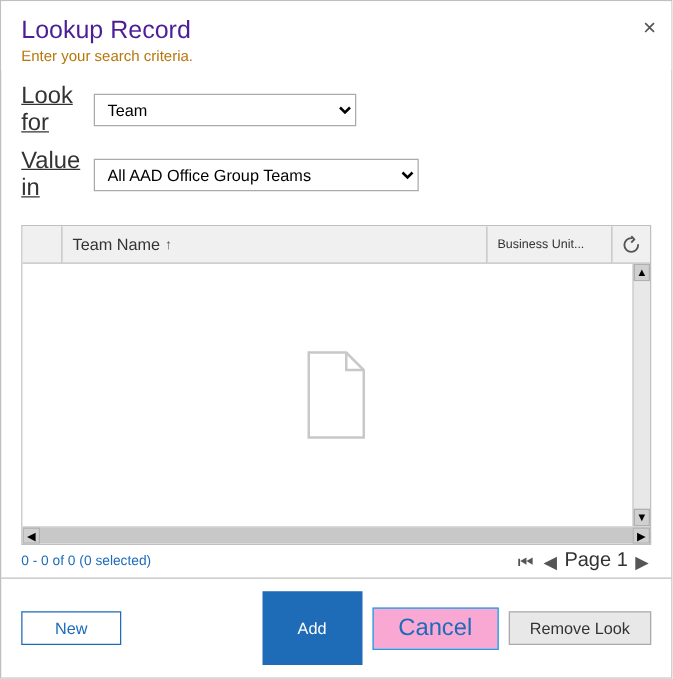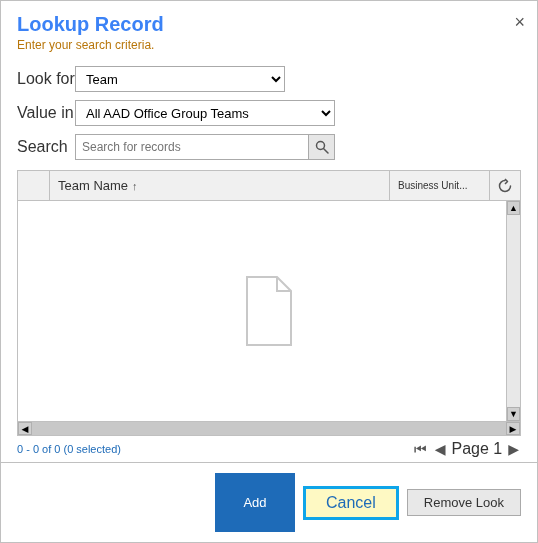--- a/index.html
+++ b/index.html
@@ -23,22 +23,22 @@
       flex-direction: column;
     }
     .dialog-header {
       background: #fff;
       padding: 12px 16px 4px 16px;
       border-bottom: none;
       position: relative;
     }
     .dialog-title {
       font-size: 20px;
-      color: #3b82f6;
-      font-weight: 700;
+      color: #4c1d95;
+      font-weight: 400;
     }
     .dialog-subtitle {
       color: #b8760a;
       font-size: 12px;
       margin-top: 2px;
     }
     .close-btn {
       position: absolute;
       top: 12px;
       right: 12px;
@@ -53,22 +53,23 @@
       padding: 10px 16px 10px 16px;
     }
     .form-row {
       display: flex;
       align-items: center;
       margin-bottom: 8px;
     }
     .form-label {
       width: 58px;
       color: #333;
-      font-size: 16px;
+      font-size: 19px;
       flex-shrink: 0;
+      text-decoration: underline;
     }
     .form-select {
       border: 1px solid #aaa;
       padding: 3px 6px;
       font-size: 13px;
       height: 26px;
       background: #fff;
       cursor: pointer;
       appearance: auto;
     }
@@ -284,25 +285,25 @@
     .btn-add {
       background: #1e6bb8;
       color: #fff;
       border: none;
       padding: 22px 20px;
       font-size: 13px;
       cursor: pointer;
       min-width: 80px;
     }
     .btn-cancel {
-      border: 3px solid #0ea5e9;
-      background: #fef9c3;
+      border: 1px solid #0ea5e9;
+      background: #f9a8d4;
       color: #1e6bb8;
       padding: 5px 20px;
-      font-size: 16px;
+      font-size: 19px;
       cursor: pointer;
       min-width: 80px;
     }
     .btn-remove {
       border: 1px solid #aaa;
       background: #e8e8e8;
       color: #333;
       padding: 5px 16px;
       font-size: 13px;
       cursor: pointer;
@@ -332,32 +333,20 @@
       <span class="form-label">Look for</span>
       <select class="form-select look-for-select">
         <option>Team</option>
       </select>
     </div>
     <div class="form-row">
       <span class="form-label">Value in</span>
       <select class="form-select look-in-select">
         <option>All AAD Office Group Teams</option>
       </select>
-    </div>
-    <div class="form-row search-row">
-      <span class="form-label">Search</span>
-      <div class="search-input-wrap">
-        <input class="search-input" type="text" placeholder="Search for records" style="">
-        <button class="search-btn">
-          <svg width="14" height="14" viewBox="0 0 14 14" fill="none">
-            <circle cx="5.5" cy="5.5" r="4" stroke="#555" stroke-width="1.5"></circle>
-            <line x1="8.5" y1="8.5" x2="13" y2="13" stroke="#555" stroke-width="1.5" stroke-linecap="round"></line>
-          </svg>
-        </button>
-      </div>
     </div>
   </div>
 
   <div class="table-area">
 
     <div class="table-header">
       <div class="th-checkbox"></div>
       <div class="th-cell">
         <span>Team Name</span>
         <span class="sort-arrow">↑</span>
@@ -402,18 +391,19 @@
     <span>0 - 0 of 0 (0 selected)</span>
     <div class="pagination">
       <button class="page-nav-btn">⏮</button>
       <button class="page-nav-btn">◀</button>
       <span class="page-label">Page 1</span>
       <button class="page-nav-btn">▶</button>
     </div>
   </div>
 
   <div class="footer-btns">
+    <button class="btn-new">New</button>
     <div class="spacer"></div>
     <button class="btn-add">Add</button>
     <button class="btn-cancel">Cancel</button>
     <button class="btn-remove">Remove Look</button>
   </div>
 </div>
 
 </body></html>

